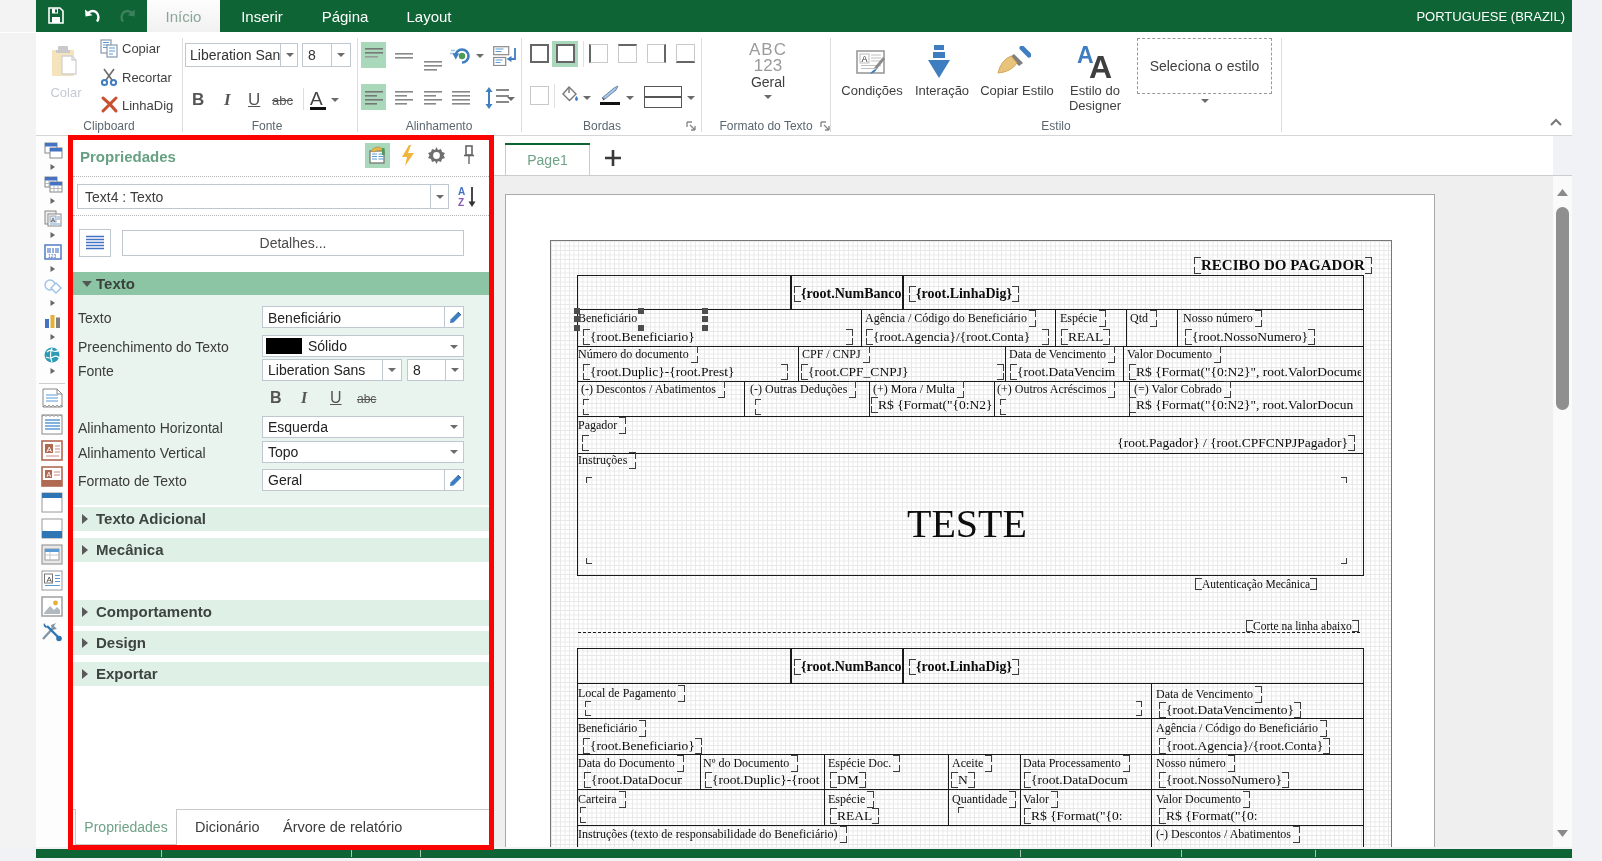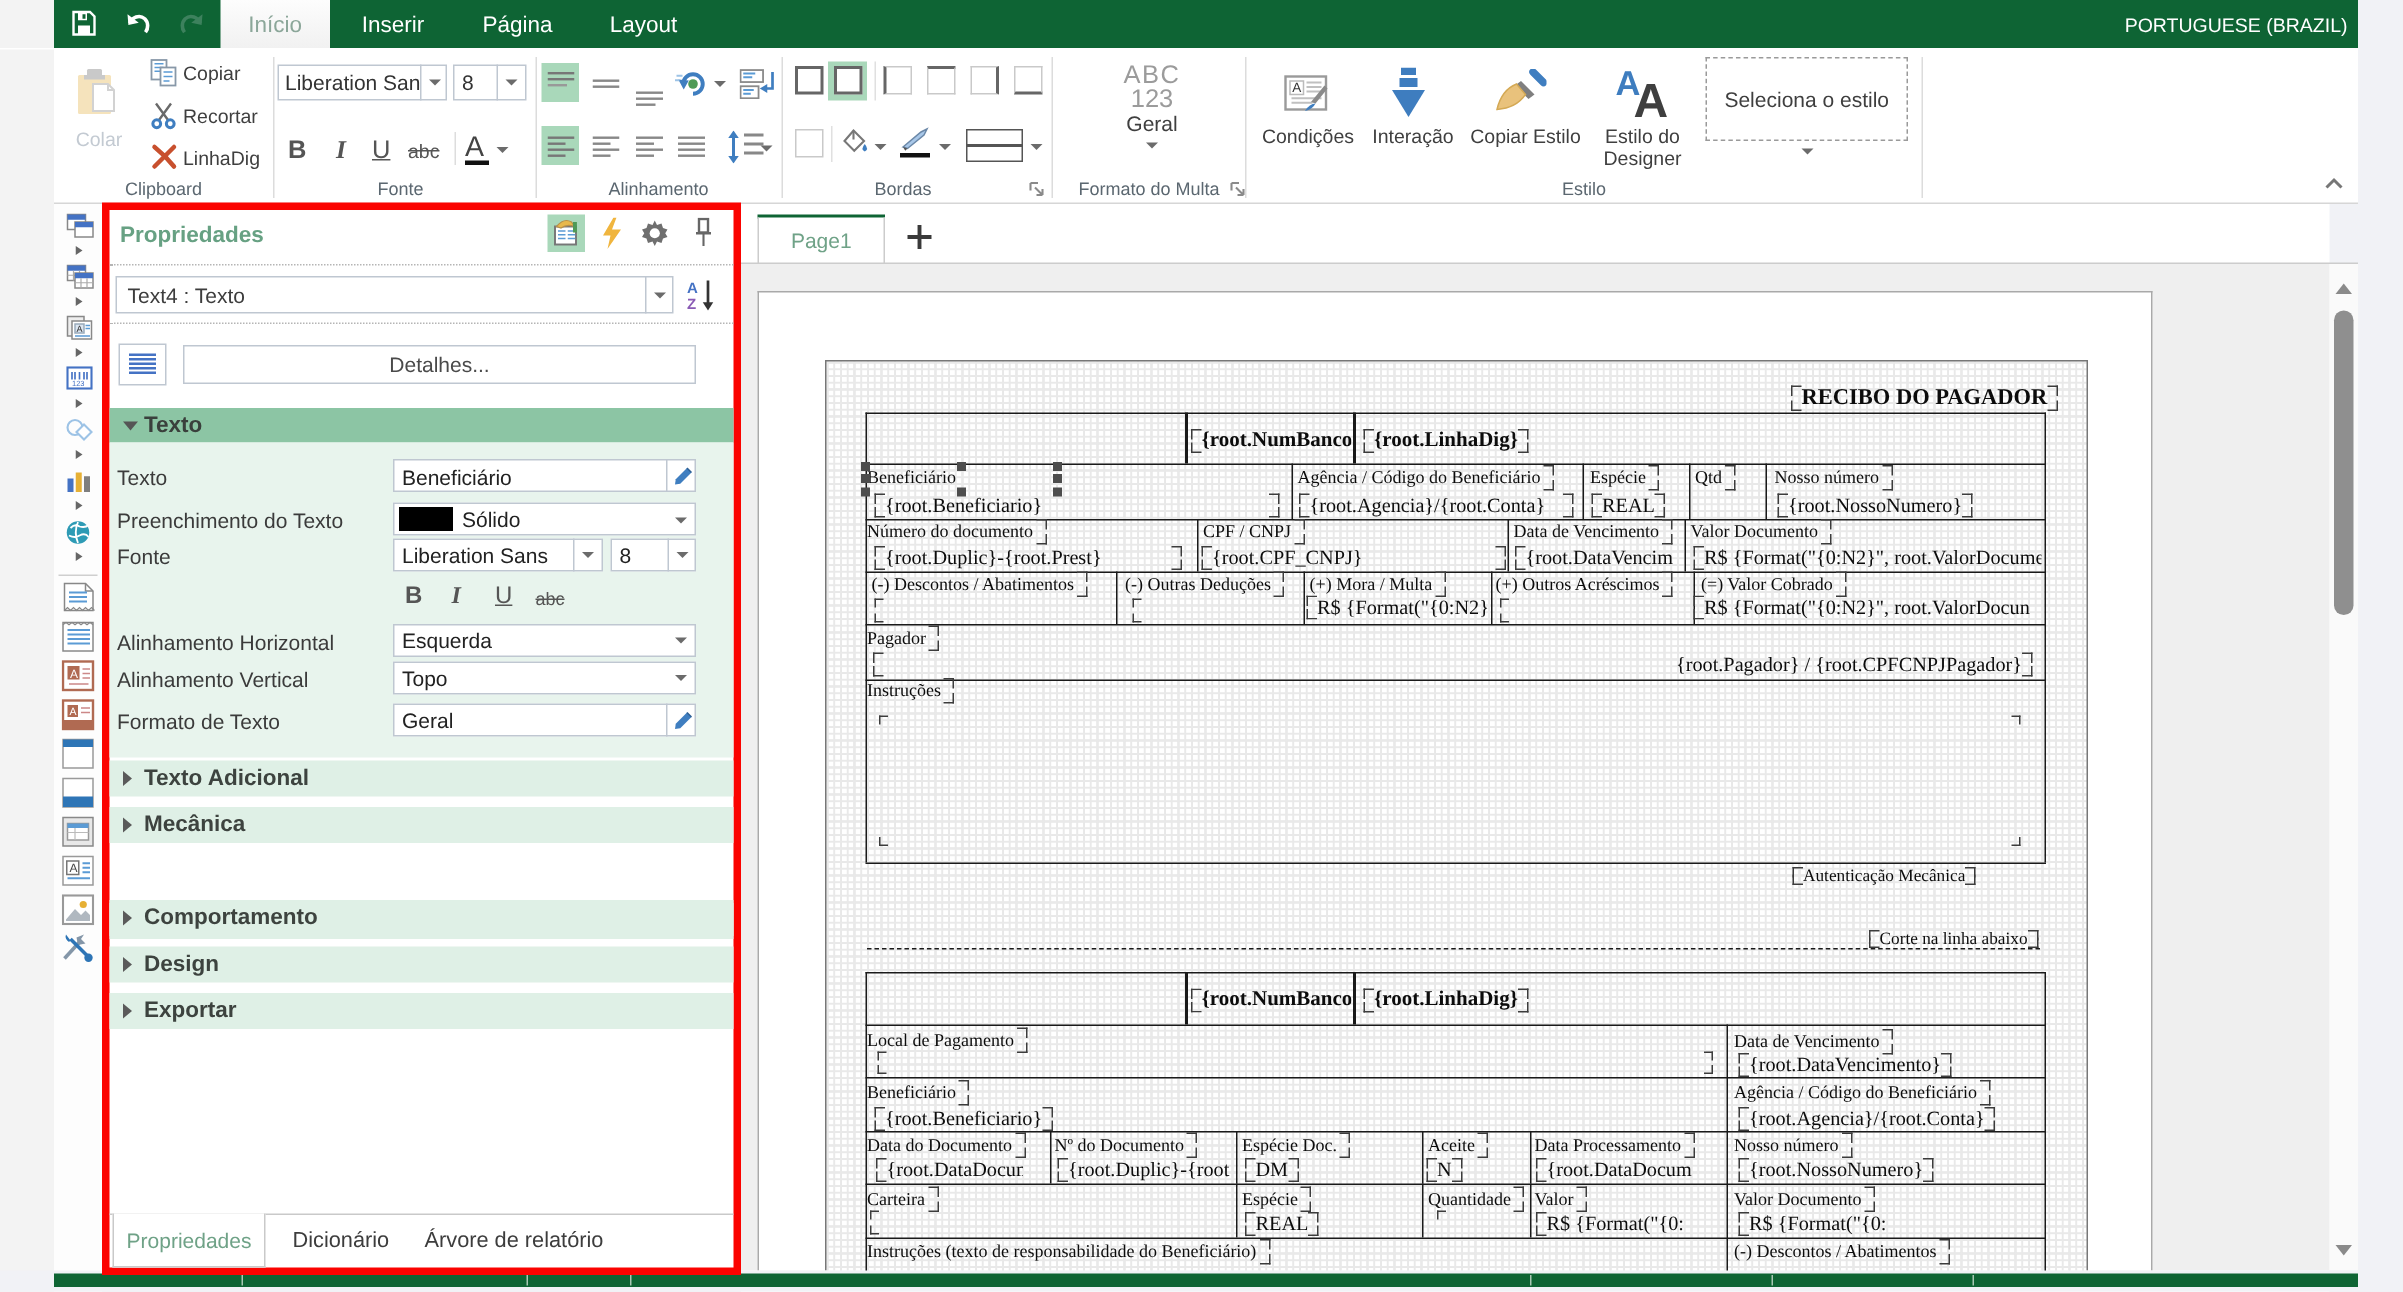--- a/index.html
+++ b/index.html
@@ -61,21 +61,21 @@
 <div class="ab" style="left:182px;top:38px;width:1px;height:94px;background:#dcdcdc"></div>
 <div class="ab" style="left:357px;top:38px;width:1px;height:94px;background:#dcdcdc"></div>
 <div class="ab" style="left:521px;top:38px;width:1px;height:94px;background:#dcdcdc"></div>
 <div class="ab" style="left:701px;top:38px;width:1px;height:94px;background:#dcdcdc"></div>
 <div class="ab" style="left:830px;top:38px;width:1px;height:94px;background:#dcdcdc"></div>
 <div class="ab" style="left:1281px;top:38px;width:1px;height:94px;background:#dcdcdc"></div>
 <div class="grp-lb" style="left:29px;top:119px;width:160px">Clipboard</div>
 <div class="grp-lb" style="left:187px;top:119px;width:160px">Fonte</div>
 <div class="grp-lb" style="left:359px;top:119px;width:160px">Alinhamento</div>
 <div class="grp-lb" style="left:522px;top:119px;width:160px">Bordas</div>
-<div class="grp-lb" style="left:686px;top:119px;width:160px">Formato do Multa</div>
+<div class="grp-lb" style="left:686px;top:119px;width:160px">Formato do Texto</div>
 <div class="grp-lb" style="left:976px;top:119px;width:160px">Estilo</div>
 <svg class="ab" style="left:686px;top:121px" width="10" height="10" viewBox="0 0 10 10">
     <path d="M1 1 h5 M1 1 v5" stroke="#8a8a8a" stroke-width="1.4" fill="none"></path>
     <path d="M4 4 L9 9 M9 9 v-4 M9 9 h-4" stroke="#8a8a8a" stroke-width="1.4" fill="none"></path>
   </svg>
 <svg class="ab" style="left:820px;top:121px" width="10" height="10" viewBox="0 0 10 10">
     <path d="M1 1 h5 M1 1 v5" stroke="#8a8a8a" stroke-width="1.4" fill="none"></path>
     <path d="M4 4 L9 9 M9 9 v-4 M9 9 h-4" stroke="#8a8a8a" stroke-width="1.4" fill="none"></path>
   </svg>
 <svg class="ab" style="left:1549px;top:117px" width="14" height="12" viewBox="0 0 14 12">
@@ -415,20 +415,21 @@
 <div class="val" style="left:578px;top:157px;width:233px;overflow:hidden;font-size:13.5px;"><span class="v" style="margin-left:8px;display:inline-block">R$ {Format("{0:N2}", root.ValorDocun</span></div>
 <div class="mk tl" style="left:33px;top:159px"></div>
 <div class="mk bl" style="left:33px;top:169px"></div>
 <div class="mk tl" style="left:205px;top:159px"></div>
 <div class="mk bl" style="left:205px;top:169px"></div>
 <div class="mk tl" style="left:450px;top:159px"></div>
 <div class="mk bl" style="left:450px;top:169px"></div>
 <div class="lbl" style="left:28px;top:178px"><span class="w">Pagador<i></i></span></div>
 <div class="val" style="left:39px;top:195px;font-size:13.5px;text-align:right;"><span class="v" style="width:759px;">{root.Pagador} / {root.CPFCNPJPagador}<i></i></span></div>
 <div class="lbl" style="left:28px;top:213px"><span class="w">Instruções<i></i></span></div>
+<div class="val" style="left:357px;top:260px;font-size:40px">TESTE</div>
 <div class="mk tl" style="left:36px;top:237px"></div>
 <div class="mk tr" style="left:791px;top:237px"></div>
 <div class="mk bl" style="left:36px;top:318px"></div>
 <div class="mk br" style="left:791px;top:318px"></div>
 <div class="val" style="left:652px;top:338px;font-size:11.5px;"><span class="v" style="">Autenticação Mecânica<i></i></span></div>
 <div class="val" style="left:703px;top:380px;font-size:11.5px;"><span class="v" style="">Corte na linha abaixo<i></i></span></div>
 <div class="ab" style="left:28px;top:392px;width:782px;height:0;border-top:1.6px dashed #1a1a1a"></div>
 <div class="bd" style="left:27px;top:408px;width:787px;height:1.4px"></div>
 <div class="bd" style="left:27px;top:443px;width:787px;height:1.4px"></div>
 <div class="bd" style="left:27px;top:478px;width:787px;height:1.4px"></div>

